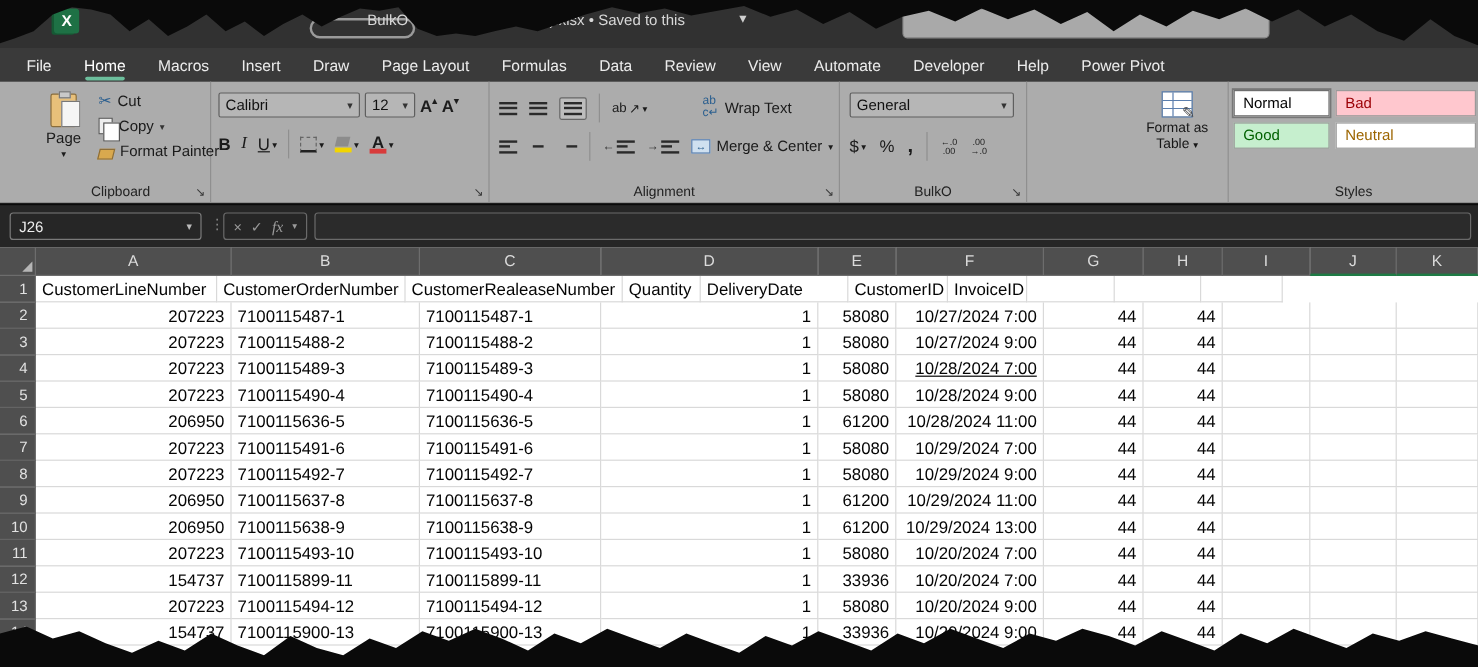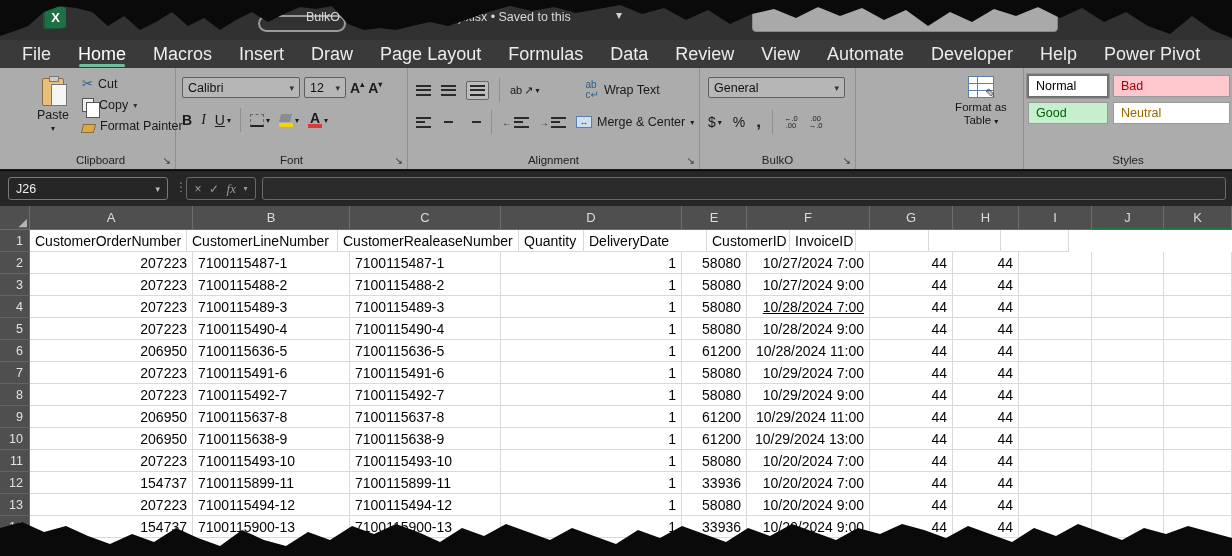--- a/index.html
+++ b/index.html
@@ -10,21 +10,21 @@
   .titlebar{position:absolute;top:0;left:0;right:0;height:40px;background:#313131;}
   .excel-logo{position:absolute;left:45px;top:7px;width:21px;height:21px;background:#1E7145;border-radius:3px;
     color:#fff;font-weight:bold;font-size:13px;display:flex;align-items:center;justify-content:center;box-shadow:-3px 2px 0 -1px #165934;}
   .qat-pill{position:absolute;left:258px;top:15px;width:88px;height:17px;border:2px solid #9a9a9a;border-radius:9px;}
   .doc-title{position:absolute;left:306px;top:10px;display:flex;gap:86px;color:#d8d8d8;font-size:12.5px;white-space:nowrap;}
   .title-chev{position:absolute;left:616px;top:8px;color:#d0d0d0;font-size:12px;}
   .searchbox{position:absolute;left:752px;top:7px;width:306px;height:25px;background:#a9a9a9;border-radius:4px;border:1px solid #8a8a8a;}
 
   
   .tabbar{position:absolute;top:40px;left:0;right:0;height:28px;background:#3a3a3a;display:flex;align-items:stretch;padding-left:22px;gap:27px;}
-  .tab{position:relative;display:flex;align-items:center;color:#ececec;font-size:18px;cursor:default;white-space:nowrap;}
+  .tab{position:relative;display:flex;align-items:center;color:#ececec;font-size:13px;cursor:default;white-space:nowrap;}
   .tab.active{color:#ffffff;text-align:center;}
   .tab.active::after{content:"";position:absolute;left:1px;right:1px;bottom:1px;height:3px;border-radius:2px;background:#6CBE9C;}
 
   
   .ribbon{position:absolute;top:68px;left:0;right:0;height:102px;background:#acacac;display:flex;padding-left:26px;border-bottom:1px solid #1d1d1d;color:#1c1c1c;}
   .rgroup{position:relative;height:100%;border-right:1px solid #8f8f8f;flex:none;}
   .glabel{position:absolute;bottom:3px;left:0;right:0;text-align:center;font-size:11.5px;color:#222;}
   .glauncher{position:absolute;right:4px;bottom:3px;font-size:10px;color:#3a3a3a;line-height:10px;}
   .rbtnlabel{font-size:12.5px;color:#1a1a1a;}
 
@@ -173,21 +173,21 @@
       <div class="tab">Developer</div>
       <div class="tab">Help</div>
       <div class="tab">Power Pivot</div>
     </div>
 
   <div class="ribbon">
 
     <div class="rgroup g-clip">
       <div class="paste">
         <span class="clipicon"></span>
-        <span class="rbtnlabel">Paste</span>
+        <span class="rbtnlabel">Page</span>
         <span class="cchev" style="font-size:8px;">▾</span>
       </div>
       <div class="cliprows">
         <div class="cliprow">
           <span class="cuticon">✂</span>
           <span class="rbtnlabel">Cut</span>
         </div>
         <div class="cliprow">
           <span class="copyicon"></span>
           <span class="rbtnlabel">Copy</span>
@@ -239,21 +239,20 @@
           <span style="font-size:8px;">▾</span>
         </span>
         <span class="fmtbtn">
           <span class="fontcoloricon">
               <span class="b">A</span>
               <span class="bar-r"></span>
             </span>
           <span style="font-size:8px;">▾</span>
         </span>
       </div>
-      <span class="glabel">Font</span>
       <span class="glauncher">↘</span>
     </div>
 
     <div class="rgroup g-align">
       <div class="alrow1">
         <span class="lines full">
             <i></i>
             <i></i>
             <i></i>
           </span>
@@ -406,22 +405,22 @@
         <div class="ch" style="width: 123px;">F</div>
         <div class="ch" style="width: 83px;">G</div>
         <div class="ch" style="width: 66px;">H</div>
         <div class="ch" style="width: 73px;">I</div>
         <div class="ch sel" style="width: 72px;">J</div>
         <div class="ch sel" style="width: 68px;">K</div>
       </div>
     <div id="gridrows">
         <div class="row">
           <div class="rn">1</div>
+          <div class="cell left" style="width: 151px;">CustomerLineNumber</div>
           <div class="cell left" style="width: 157px;">CustomerOrderNumber</div>
-          <div class="cell left" style="width: 151px;">CustomerLineNumber</div>
           <div class="cell left" style="width: 181px;">CustomerRealeaseNumber</div>
           <div class="cell left" style="width: 65px;">Quantity</div>
           <div class="cell left" style="width: 123px;">DeliveryDate</div>
           <div class="cell left" style="width: 83px;">CustomerID</div>
           <div class="cell left" style="width: 66px;">InvoiceID</div>
           <div class="cell left" style="width: 73px;"></div>
           <div class="cell left" style="width: 72px;"></div>
           <div class="cell left" style="width: 68px;"></div>
         </div>
         <div class="row">

